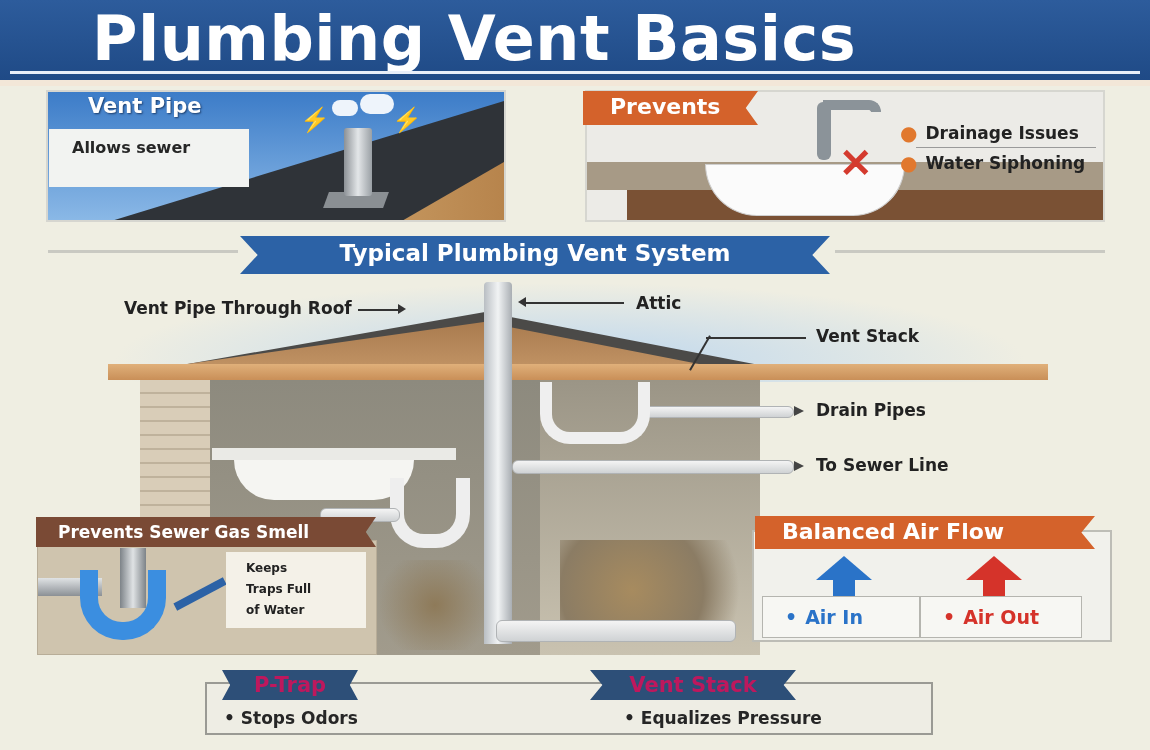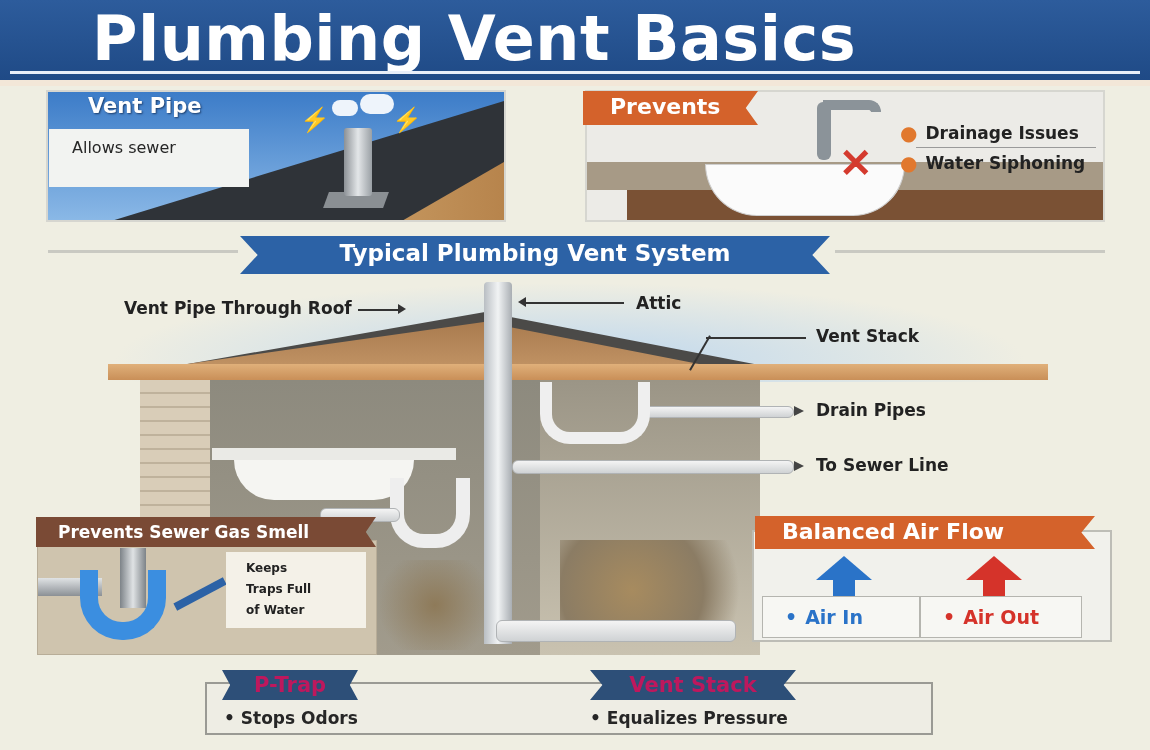--- a/index.html
+++ b/index.html
@@ -14,21 +14,21 @@
   
   .card1 { left:46px; top:90px; width:460px; height:132px; border:2px solid #d6d6d0; background: linear-gradient(#3c7cc8, #8ab8e6); overflow:hidden; }
   .card1 .roof { position:absolute; left:60px; top:30px; width:520px; height:200px; background:#2f3338; transform: rotate(-17deg); transform-origin:left top; top:130px; }
   .card1 .wall { position:absolute; right:0; top:70px; width:140px; height:70px; background:linear-gradient(90deg,#c79a62,#b7844c); transform:skewY(-30deg); transform-origin:right top; }
   .card1 .pipe { position:absolute; left:296px; top:36px; width:28px; height:68px; background:linear-gradient(90deg,#8c9196,#e3e6e8,#9aa0a5); border-radius:3px; }
   .card1 .flash { position:absolute; left:278px; top:100px; width:60px; height:16px; background:#8a8f93; transform:skewX(-20deg); }
   .card1 .bolt { position:absolute; font-size:24px; color:#f2e02a; }
   .card1 .cloud { position:absolute; width:26px; height:16px; background:#eef4fb; border-radius:10px; }
   .pill-title1 { left:88px; top:94px; font-size:21px; font-weight:bold; color:#fff; text-shadow:1px 1px 2px #1d3d6a; font-family:"DejaVu Sans", sans-serif; }
   .callout1 { left:49px; top:129px; width:200px; height:58px; background:#f2f3f1; }
-  .callout1-text { left:72px; top:137px; font-size:16px; font-weight:normal; color:#262626; line-height:22px; width:180px; font-family:"DejaVu Sans", sans-serif; }
+  .callout1-text { left:72px; top:137px; font-size:16px; font-weight:bold; color:#262626; line-height:22px; width:180px; font-family:"DejaVu Sans", sans-serif; }
 
   
   .card2 { left:585px; top:90px; width:520px; height:132px; border:2px solid #d6d6d0; background:#ecebe7; overflow:hidden; }
   .card2 .counter { position:absolute; left:0; top:70px; width:520px; height:28px; background:#a79a86; }
   .card2 .cabinet { position:absolute; left:40px; top:98px; width:480px; height:40px; background:#7a5134; }
   .card2 .sink { position:absolute; left:118px; top:72px; width:200px; height:52px; background:#fbfbfb; border-radius:0 0 100px 100px; border:1px solid #cfcfcf; }
   .card2 .faucet { position:absolute; left:230px; top:10px; width:14px; height:58px; background:#8b9399; border-radius:6px; }
   .card2 .spout { position:absolute; left:236px; top:8px; width:58px; height:12px; border-top:10px solid #8b9399; border-right:10px solid #8b9399; border-radius:0 20px 0 0; }
   .card2 .xmark { position:absolute; left:252px; top:48px; font-size:40px; color:#d43a2e; font-weight:bold; }
   .ribbon-orange { left:583px; top:91px; width:175px; height:34px; background:#d4622b; clip-path: polygon(0 0,100% 0,93% 50%,100% 100%,0 100%); }
@@ -204,13 +204,13 @@
   </div>
 <div class="abs air-banner"></div>
 <div class="abs air-banner-text">Balanced Air Flow</div>
 
 <div class="abs legend-box"></div>
 <div class="abs legend-tag" style="left:222px;top:670px;width:136px;"></div>
 <div class="abs legend-tag-text" style="left:222px;top:673px;width:136px;">P-Trap</div>
 <div class="abs legend-item" style="left:224px;top:708px;"><span>• </span><span>Stops Odors</span></div>
 <div class="abs legend-tag" style="left:590px;top:670px;width:206px;"></div>
 <div class="abs legend-tag-text" style="left:590px;top:673px;width:206px;">Vent Stack</div>
-<div class="abs legend-item" style="left:590px;top:708px;"><span>• </span><span>Equalizes Pressure</span></div>
+<div class="abs legend-item" style="left:624px;top:708px;"><span>• </span><span>Equalizes Pressure</span></div>
 
 </body></html>

